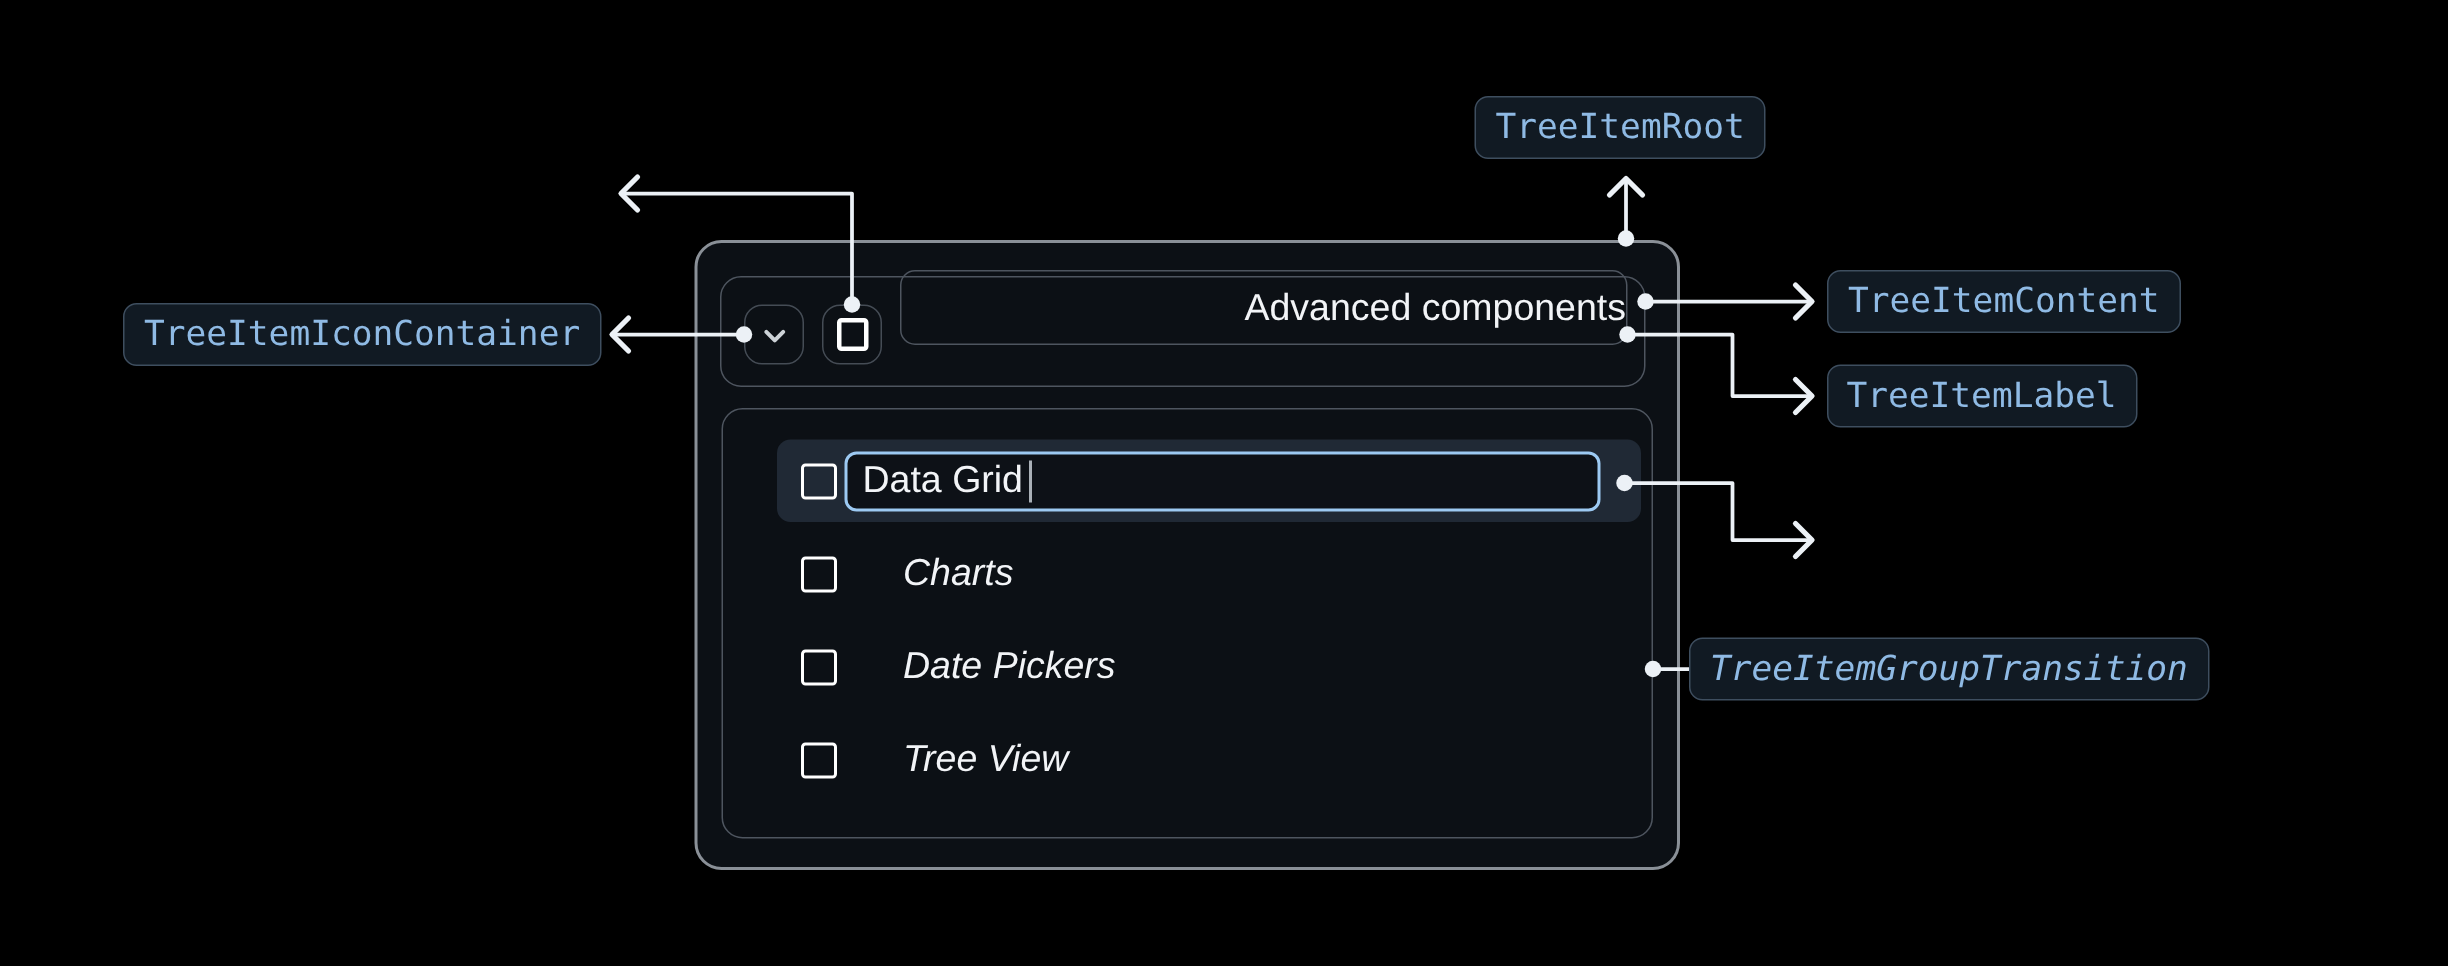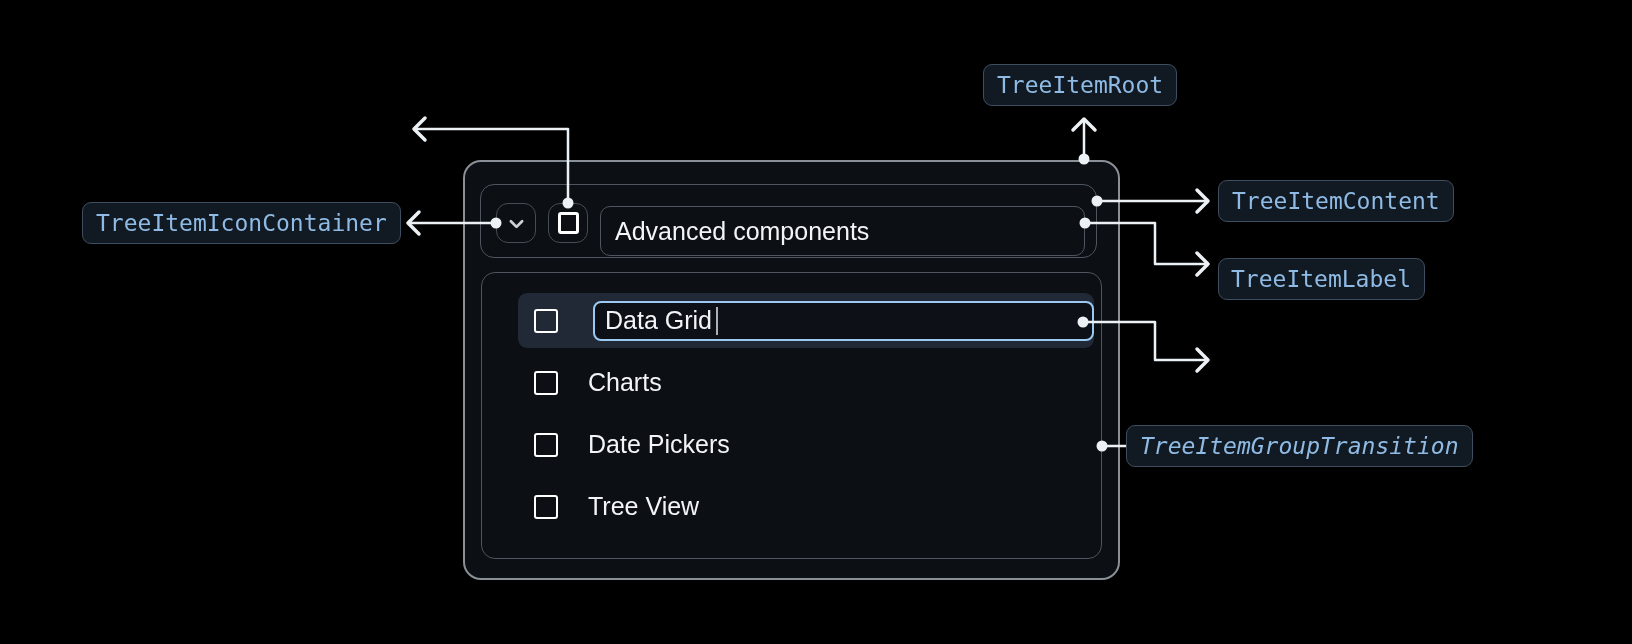--- a/index.html
+++ b/index.html
@@ -18,21 +18,21 @@
   .chip{
     position:absolute; height:42px; display:inline-flex; align-items:center;
     padding:0 13px; background:var(--chip-bg); border:1.5px solid var(--chip-border);
     border-radius:9px; color:var(--chip-text);
     font-family:"DejaVu Sans Mono", monospace; font-size:23px; white-space:nowrap;
   }
   .chip-checkbox{left:155px; top:108px;}
   .chip-iconcontainer{left:82px; top:202px;}
   .chip-root{left:983px; top:64px;}
   .chip-content{left:1218px; top:180px;}
-  .chip-label{left:1218px; top:258px;padding-left:12px;}
+  .chip-label{left:1218px; top:243px;padding-left:12px;}
   .chip-labelinput{left:1218px; top:339px;}
   .chip-grouptransition{left:1126px; top:425px;font-style:italic;}
   
   .tree-root{
     position:absolute; left:463px; top:160px; width:657px; height:420px;
     background:var(--widget-bg); border:2px solid var(--root-border); border-radius:18px;
   }
   .tree-content{
     position:absolute; left:480px; top:184px; width:617px; height:74px;
     border:1.5px solid var(--inner-border); border-radius:14px;
@@ -42,40 +42,40 @@
     border:1.5px solid var(--box-border); border-radius:12px;
     display:flex; align-items:center; justify-content:center;
   }
   .checkbox-container{
     position:absolute; left:548px; top:203px; width:40px; height:40px;
     border:1.5px solid var(--box-border); border-radius:12px;
     display:flex; align-items:center; justify-content:center;
   }
   .cb-glyph{display:block; border:3px solid #fff; border-radius:3px; width:21px; height:22px;}
   .label-box{
-    position:absolute; left:600px; top:206px; width:485px; height:50px;
+    position:absolute; left:600px; top:180px; width:485px; height:50px;
     border:1.5px solid var(--inner-border); border-radius:10px;
     display:flex; align-items:center; padding-left:14px;
-    color:var(--text); font-size:25px;
+    color:var(--text); font-size:25px;justify-content:flex-end;
   }
   .tree-group{
     position:absolute; left:481px; top:272px; width:621px; height:287px;
     border:1.5px solid var(--inner-border); border-radius:14px;
   }
   .row{
     position:absolute; left:518px; width:576px; height:55px;
     display:flex; align-items:center; color:var(--text); font-size:25px;
   }
   .row-editing{top:293px; background:var(--row-bg); border-radius:9px; padding-left:16px;}
   .row-2{top:355px;} .row-3{top:417px;} .row-4{top:479px;}
   .row .cb{flex:0 0 auto; width:24px; height:24px; border:2.5px solid #fff; border-radius:3px;}
   .row-plain .cb{margin-left:16px;}
-  .row-plain .row-label{margin-left:30px;}
+  .row-plain .row-label{margin-left:44px;font-style:italic;}
   .label-input{
-    margin-left:35px; width:504px; height:40px; background:var(--input-bg);
+    margin-left:5px; width:504px; height:40px; background:var(--input-bg);
     border:2px solid var(--input-border); border-radius:8px;
     display:flex; align-items:center; padding-left:10px; color:var(--text); font-size:25px;
   }
   .caret{display:inline-block; width:2.5px; height:28px; background:var(--caret); margin-left:4px;}
   
   .overlay{position:absolute; left:0; top:0; pointer-events:none;}
   .overlay .lines path{stroke:var(--line); stroke-width:2.5; fill:none; stroke-linecap:round; stroke-linejoin:round;}
   .overlay .heads polyline{stroke:var(--line); stroke-width:3.5; fill:none; stroke-linecap:round; stroke-linejoin:round;}
   .overlay .dots circle{fill:var(--line);}
 </style>

